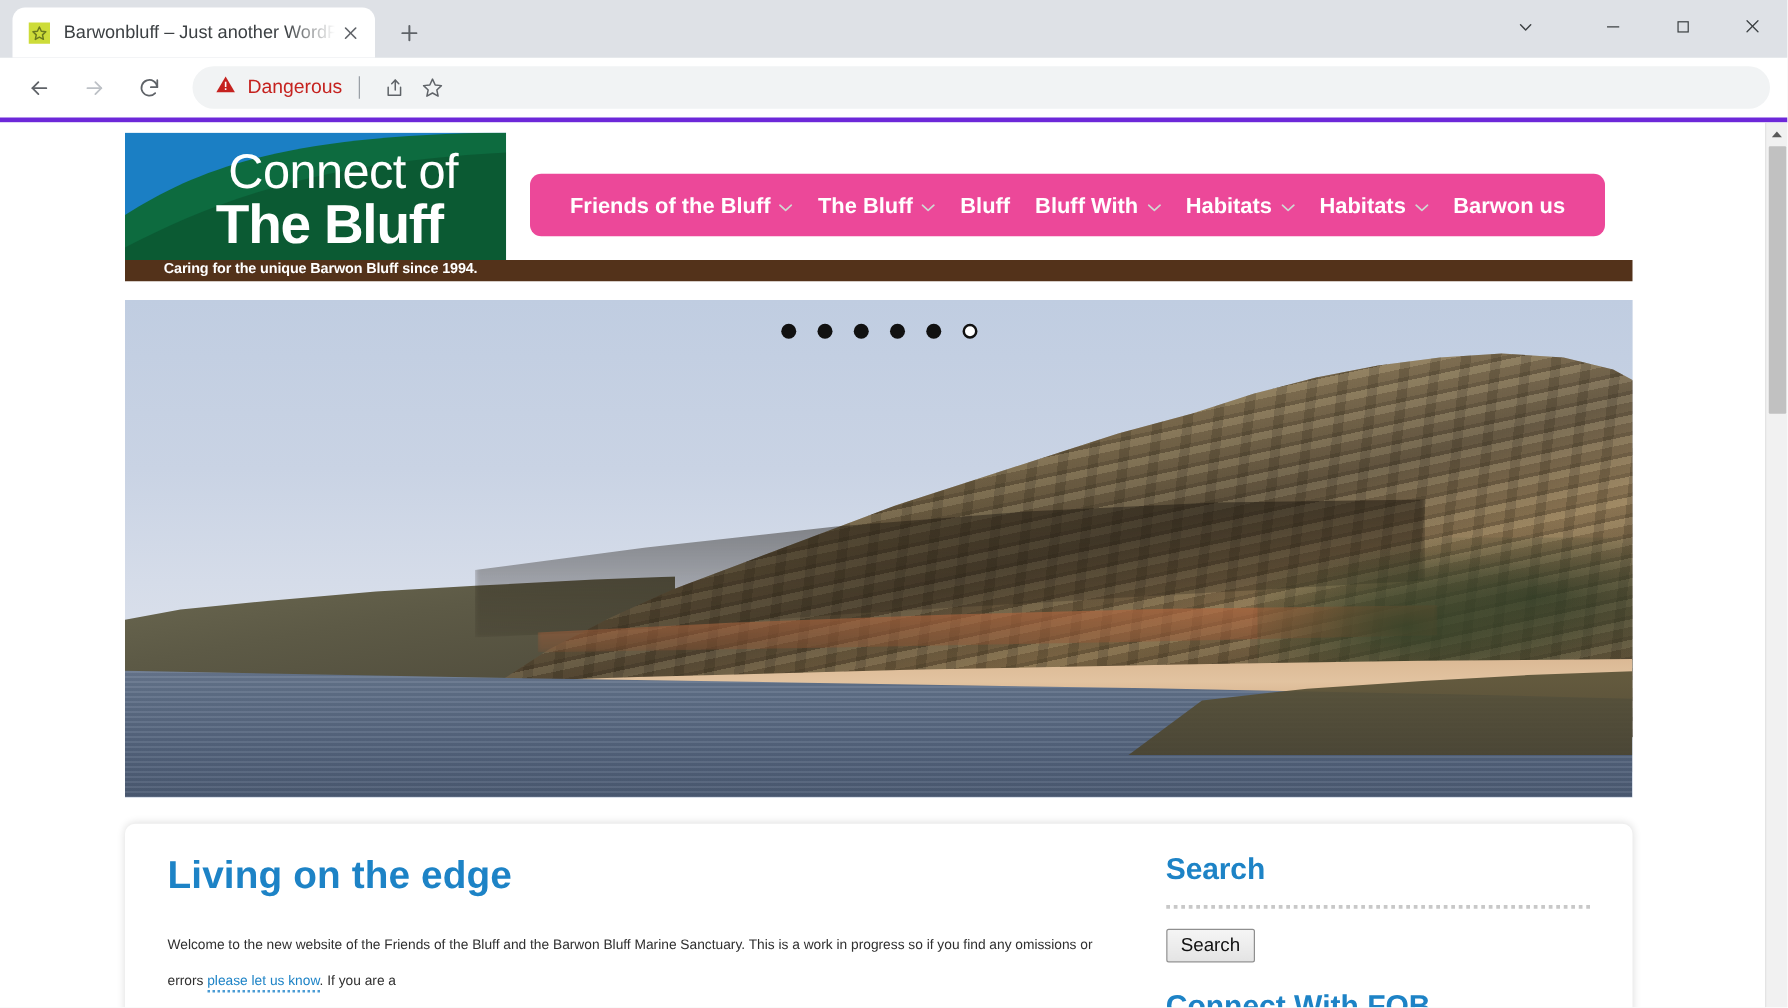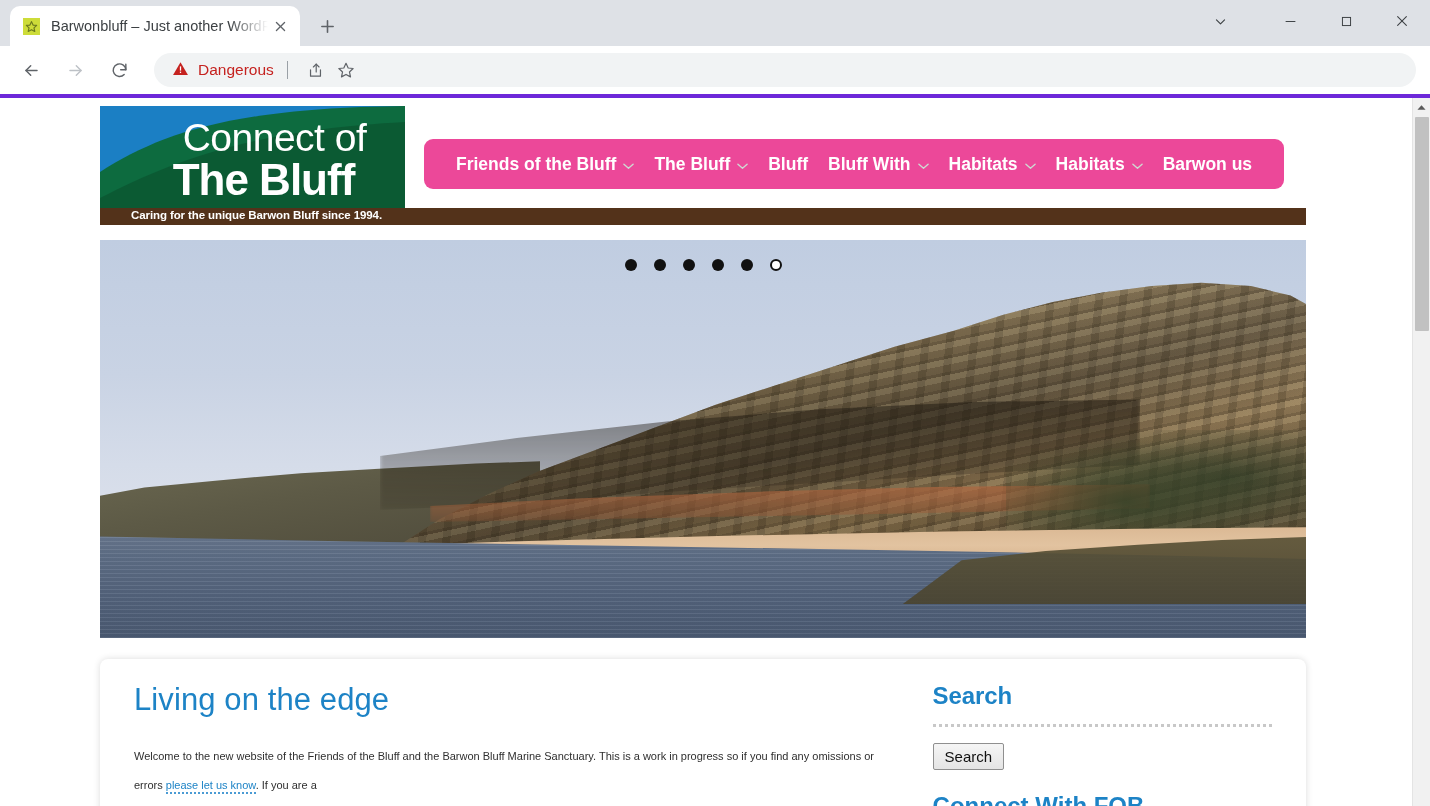--- a/index.html
+++ b/index.html
@@ -369,21 +369,21 @@
     display: flex;
     padding: 23px 34px 0 34px;
     min-height: 200px;
   }
   .content-col { width: 800px; padding-right: 30px; }
   .side-col { width: 340px; }
 
   .entry-title {
     color: #1d83c6;
     font-size: 31px;
-    font-weight: normal;
+    font-weight: bold;
     letter-spacing: 0.1px;
     margin-bottom: 24px;
   }
   .entry-text {
     font-size: 11px;
     color: #2f2f2f;
     line-height: 29px;
   }
   .entry-link {
     color: #1d83c6;

